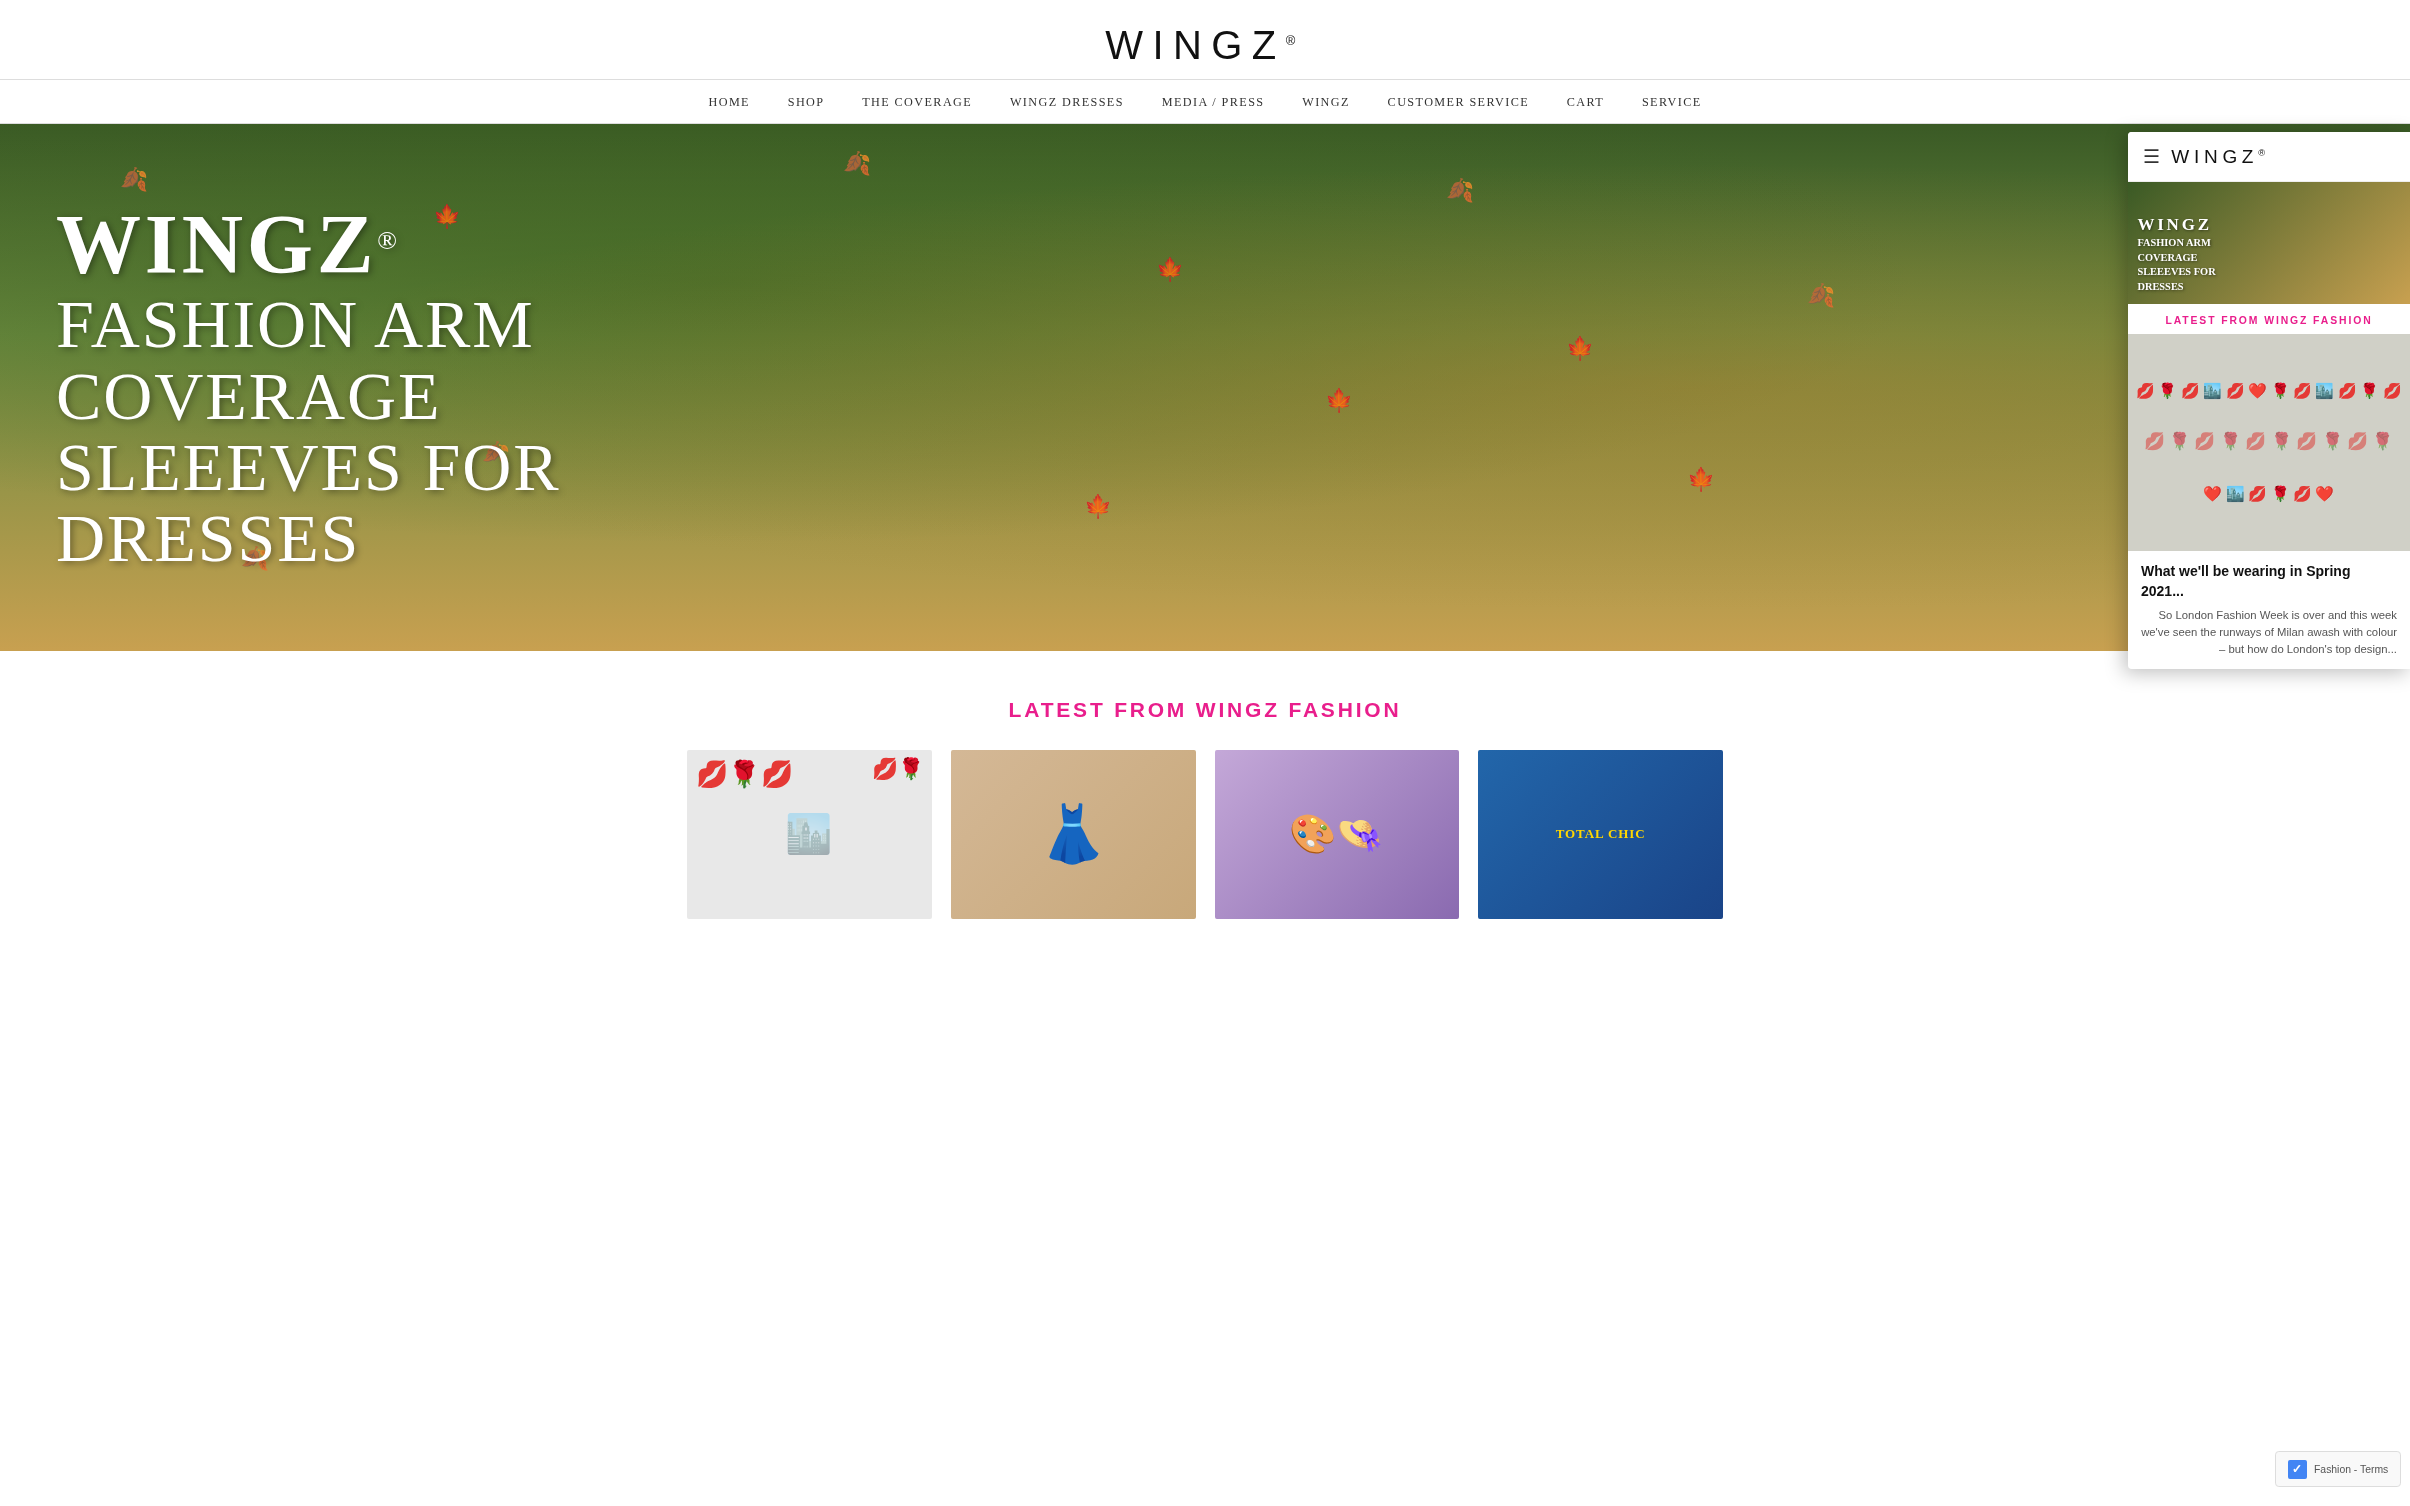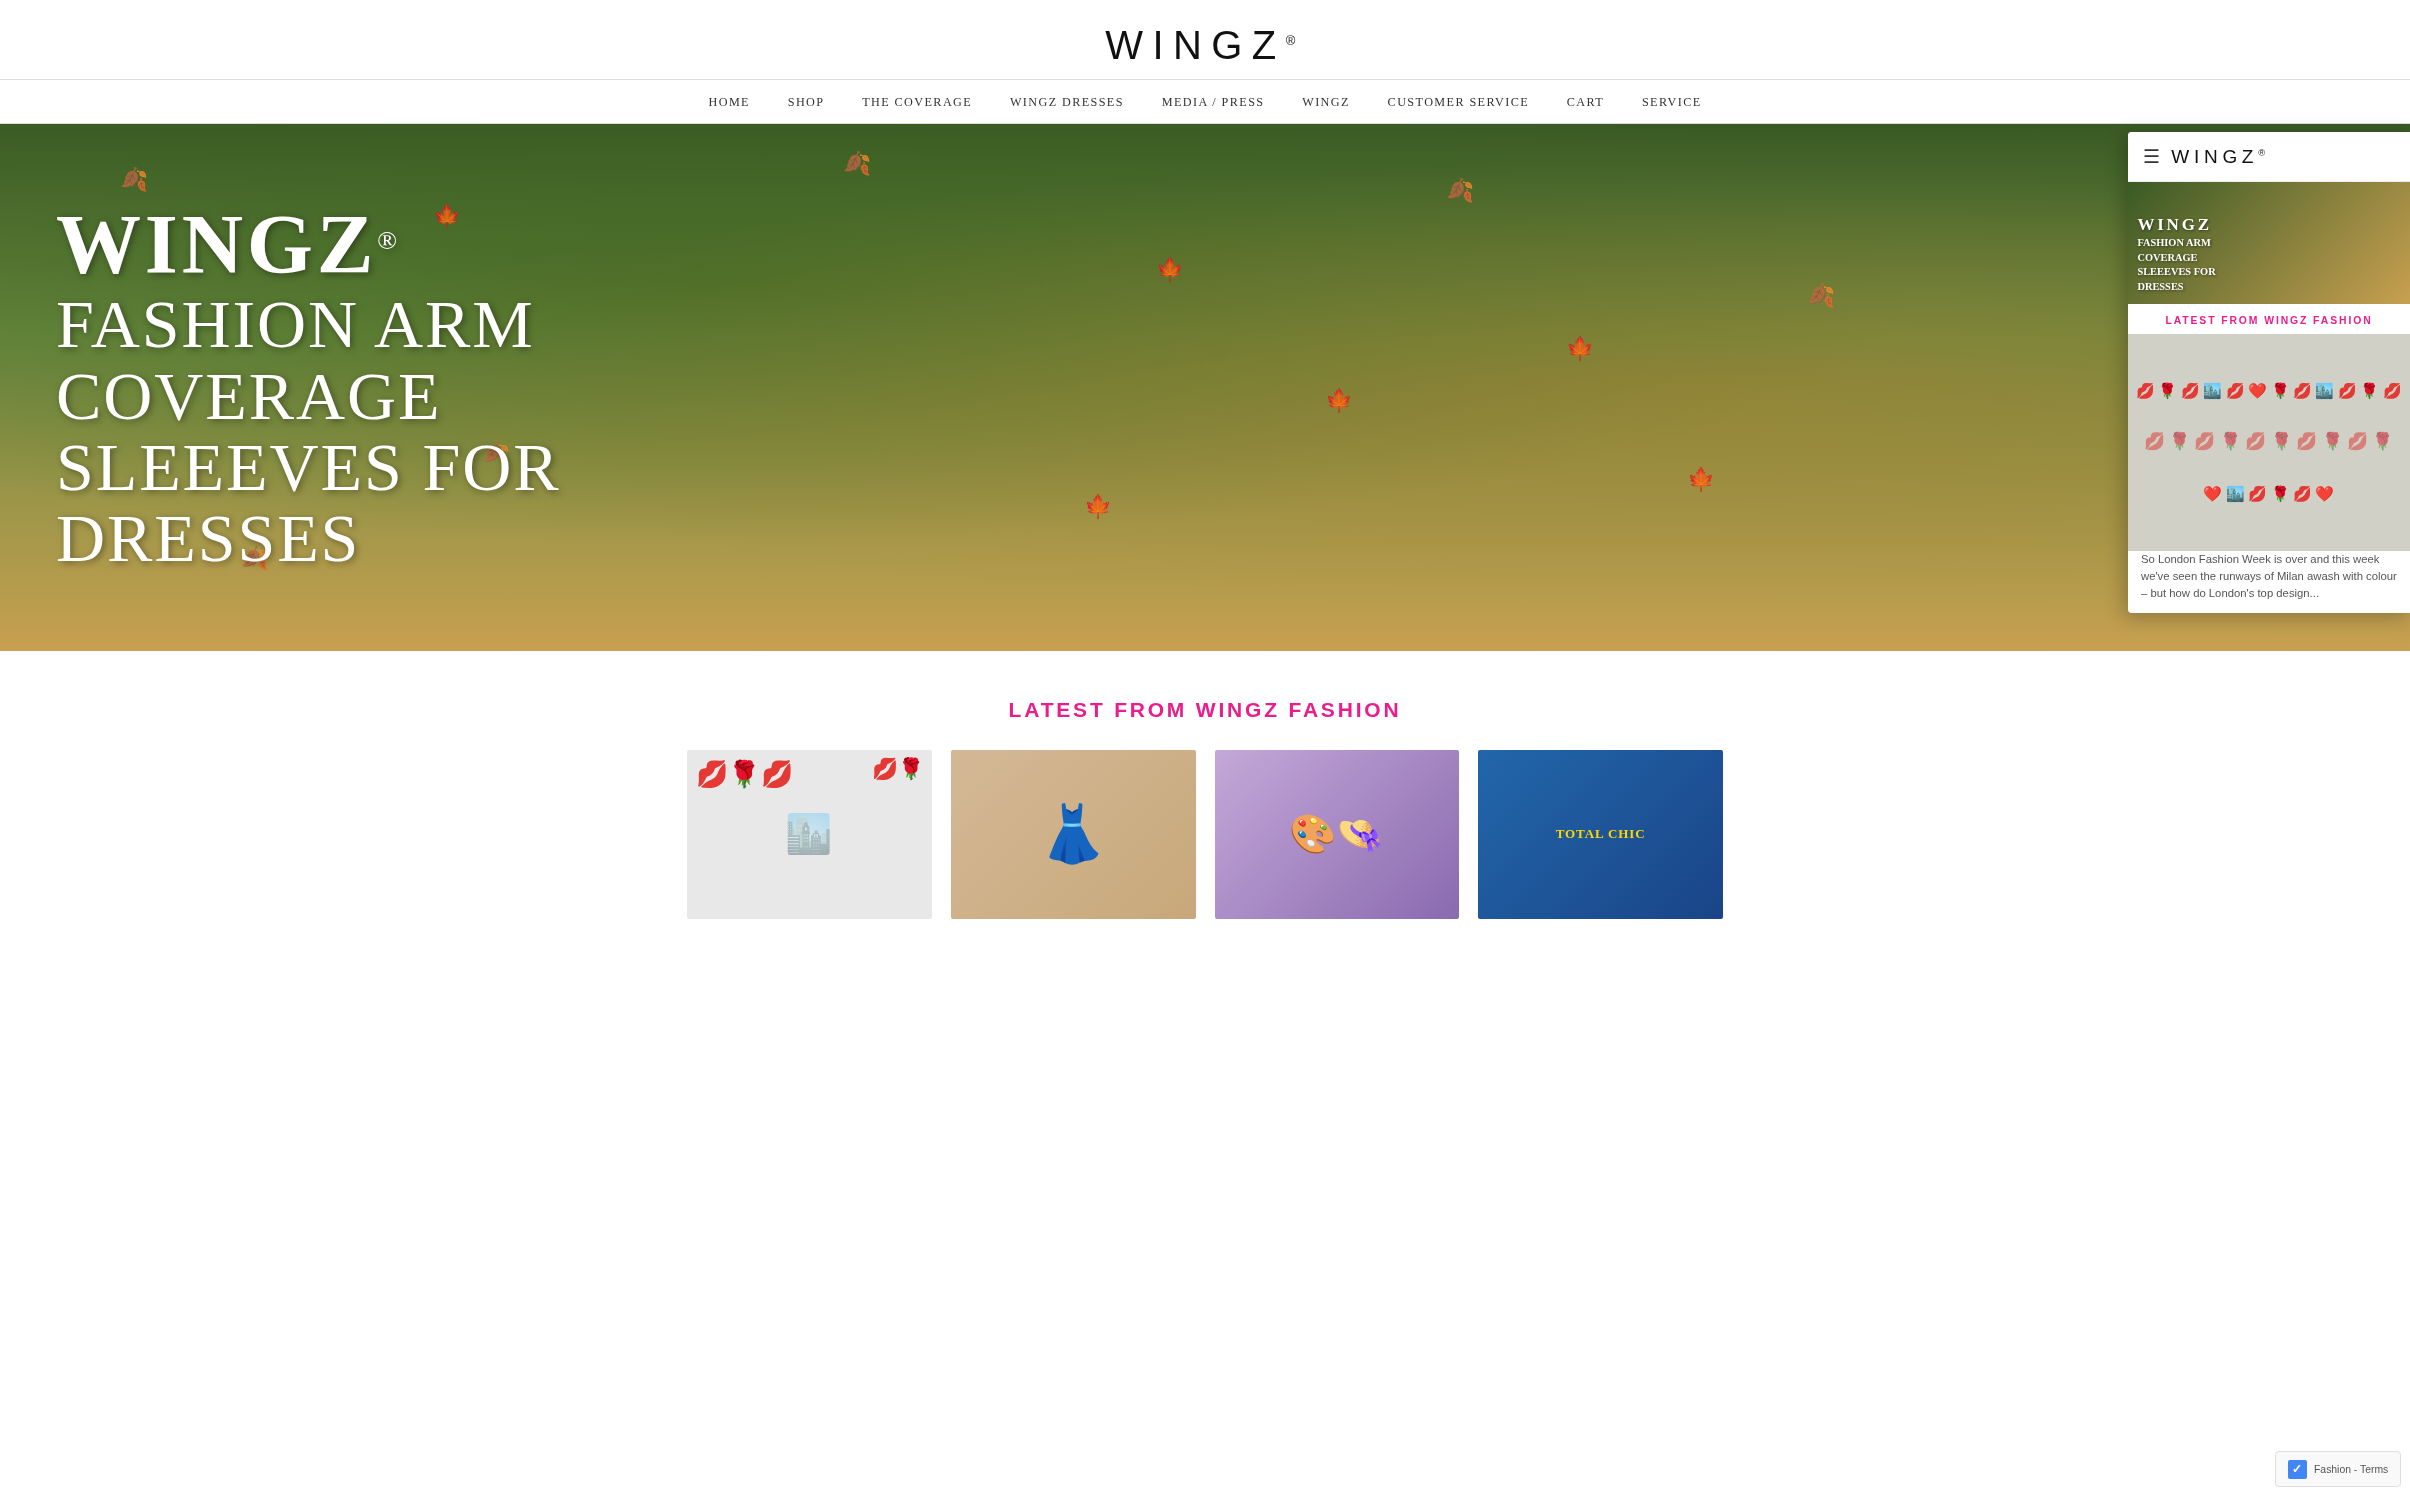--- a/index.html
+++ b/index.html
@@ -275,20 +275,21 @@
       color: #111;
       font-family: 'Arial', sans-serif;
       line-height: 1.4;
     }
     .mobile-post-excerpt {
       padding: 0 13px 11.3px;
       font-size: 11.3px;
       color: #555;
       font-family: 'Arial', sans-serif;
       line-height: 1.5;
+      text-align: right;
     }
     
     .recaptcha-widget {
       position: fixed;
       bottom: 19px;
       right: 9.4px;
       background: #f9f9f9;
       border: 0.9px solid #ddd;
       border-radius: 3.8px;
       padding: 7.5px 11.3px;
@@ -431,20 +432,21 @@
       <span>❤️</span>
         <span>🏙️</span>
         <span>💋</span>
       <span>🌹</span>
         <span>💋</span>
         <span>❤️</span>
     </div>
   </div>
 
   <div class="mobile-blog-content">
+    <div class="mobile-post-title">What we'll be wearing in Spring 2021...</div>
     <div class="mobile-post-excerpt">So London Fashion Week is over and this week we've seen the runways of Milan awash with colour – but how do London's top design...</div>
   </div>
 </div>
 
 <div class="recaptcha-widget">
   <div class="recaptcha-check">✓</div>
   <span>Fashion - Terms</span>
 </div>
 
 

